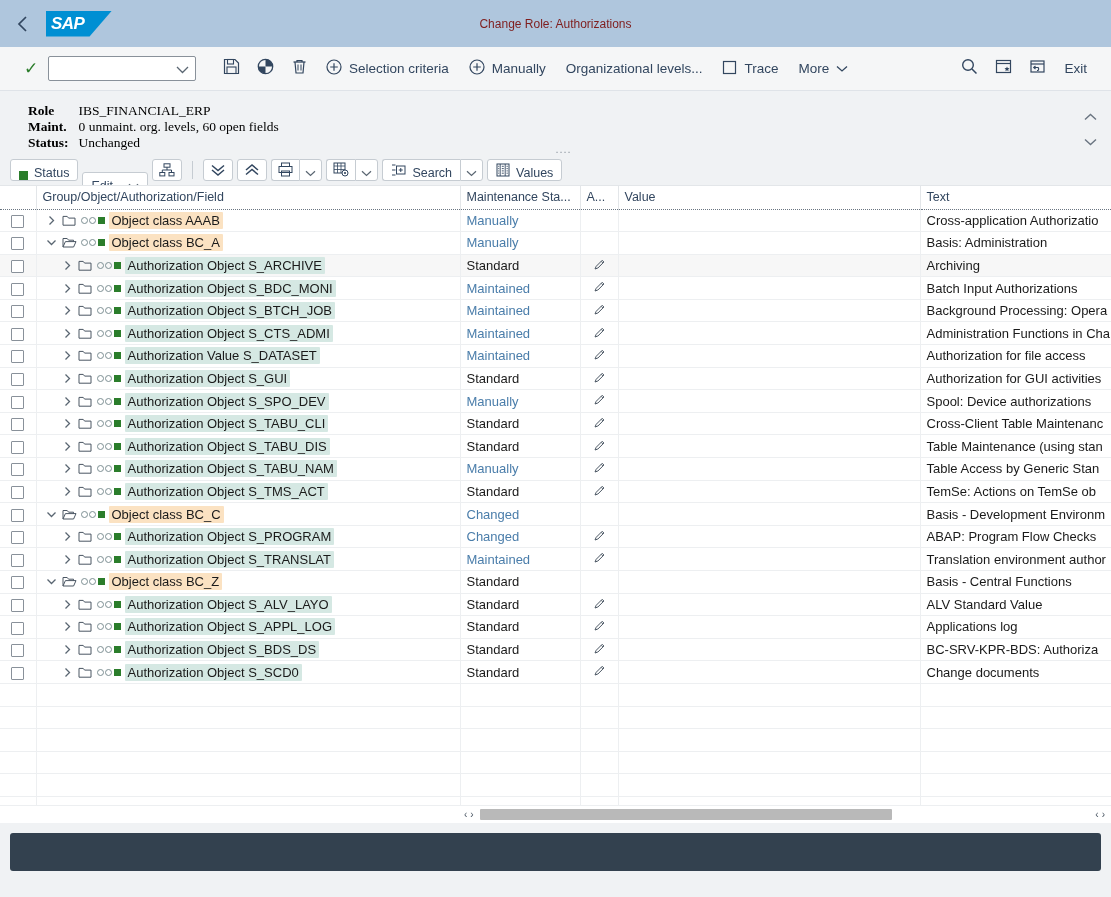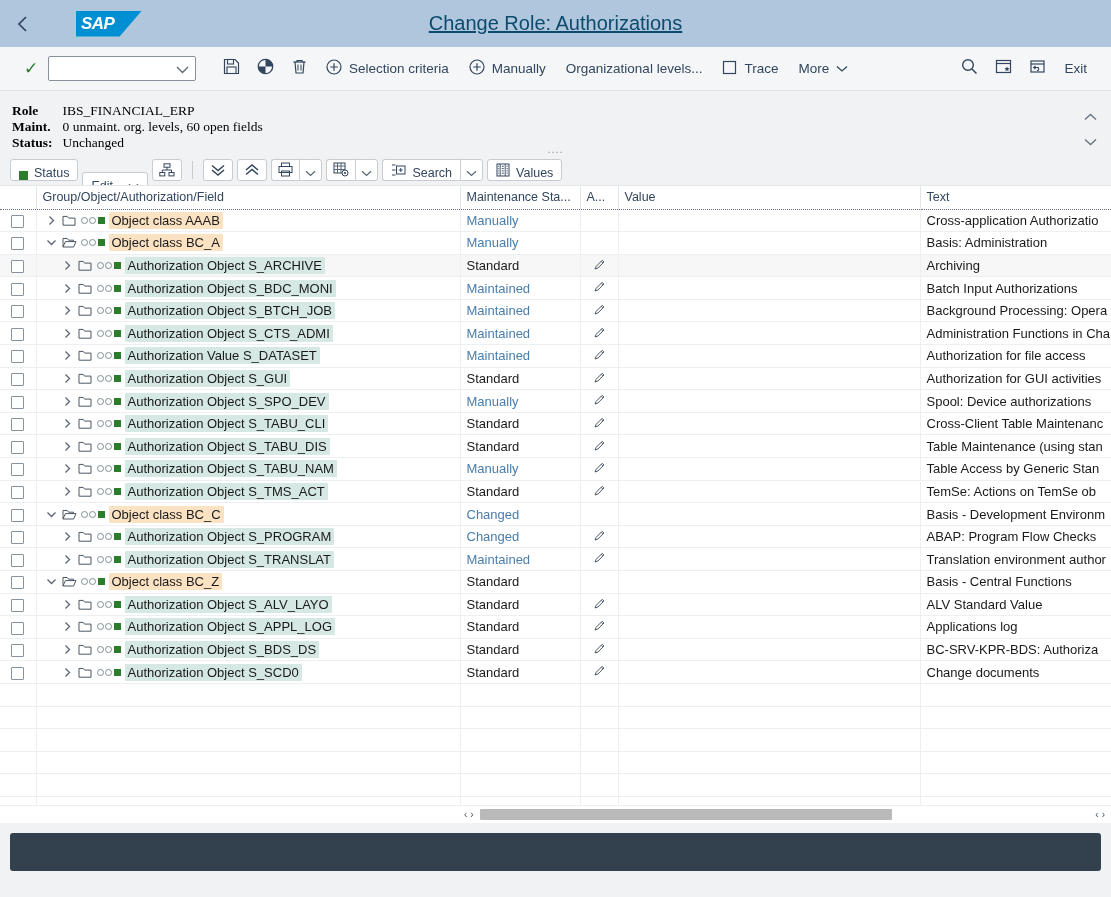--- a/index.html
+++ b/index.html
@@ -20,21 +20,20 @@
     position: relative;
   }
   #back-btn {
     width: 46px; height: 47px;
     display: flex; align-items: center; justify-content: center;
     cursor: pointer;
   }
   #back-btn svg { display:block; }
   #sap-logo {
     width: 66px; height: 26px;
-    margin-left: 30px;
     position: relative;
     display: flex; align-items: center; justify-content: flex-start;
   }
   #sap-logo .logo-shape {
     width: 66px; height: 26px;
     background: #008fd3;
     clip-path: polygon(0 0, 100% 0, 66% 100%, 0 100%);
     display: flex; align-items: center;
   }
   #sap-logo .logo-text {
@@ -43,24 +42,23 @@
     font-size: 17px;
     font-style: italic;
     letter-spacing: -0.5px;
     padding-left: 5px;
     font-family: "Liberation Sans", sans-serif;
   }
   #shell-title {
     position: absolute;
     left: 0; right: 0;
     text-align: center;
-    font-size: 20px;
-    color: #0c4a6e;
+    font-size: 12px;
+    color: #7f1d1d;
     pointer-events: none;
-    text-decoration: underline;
   }
 
   
   #main-toolbar {
     height: 44px;
     background: #f5f6f7;
     border-bottom: 1px solid #dfe3e8;
     display: flex;
     align-items: center;
     padding: 0 14px;
@@ -100,20 +98,21 @@
     white-space: nowrap;
   }
   .tb-spacer { flex: 1; }
 
   
   #info-panel {
     background: #f0f2f4;
     position: relative;
     padding: 12px 0 10px 12px;
     height: 64px;
+    margin-left: 16px;
   }
   #info-panel table {
     border-collapse: collapse;
     font-family: "Liberation Serif", serif;
     font-size: 13.5px;
     color: #000;
   }
   #info-panel td { padding: 0 0 1px 0; vertical-align: top; line-height: 15px;}
   #info-panel td.lbl { font-weight: bold; padding-right: 10px; white-space: nowrap; }
   #panel-scroll {

